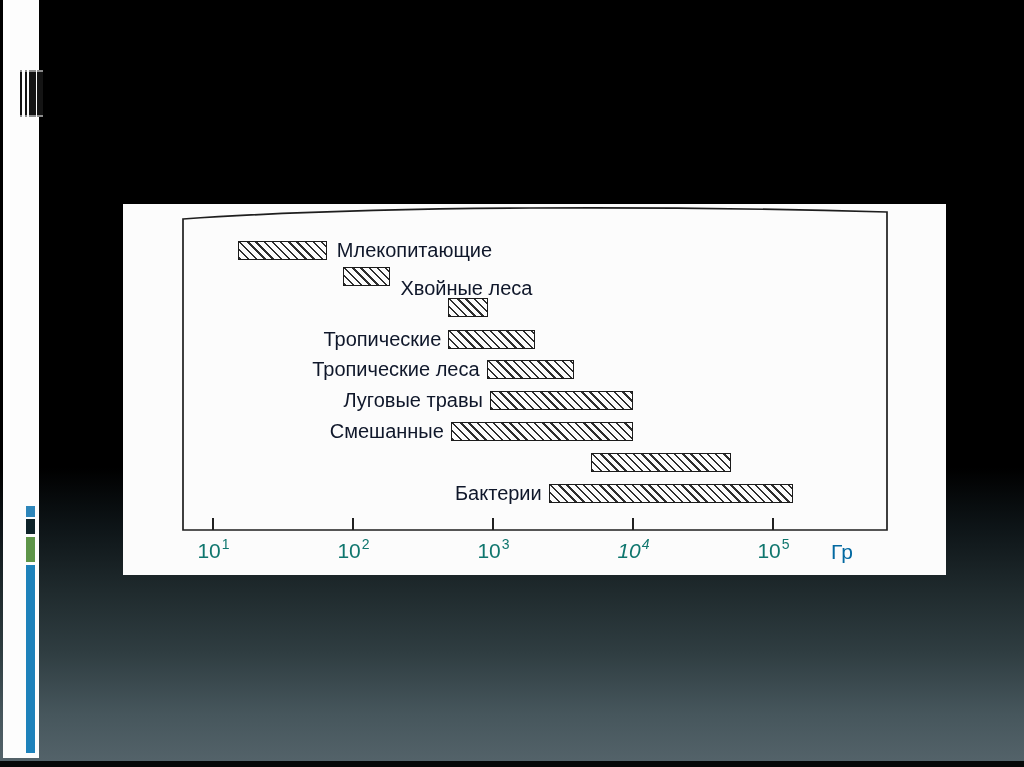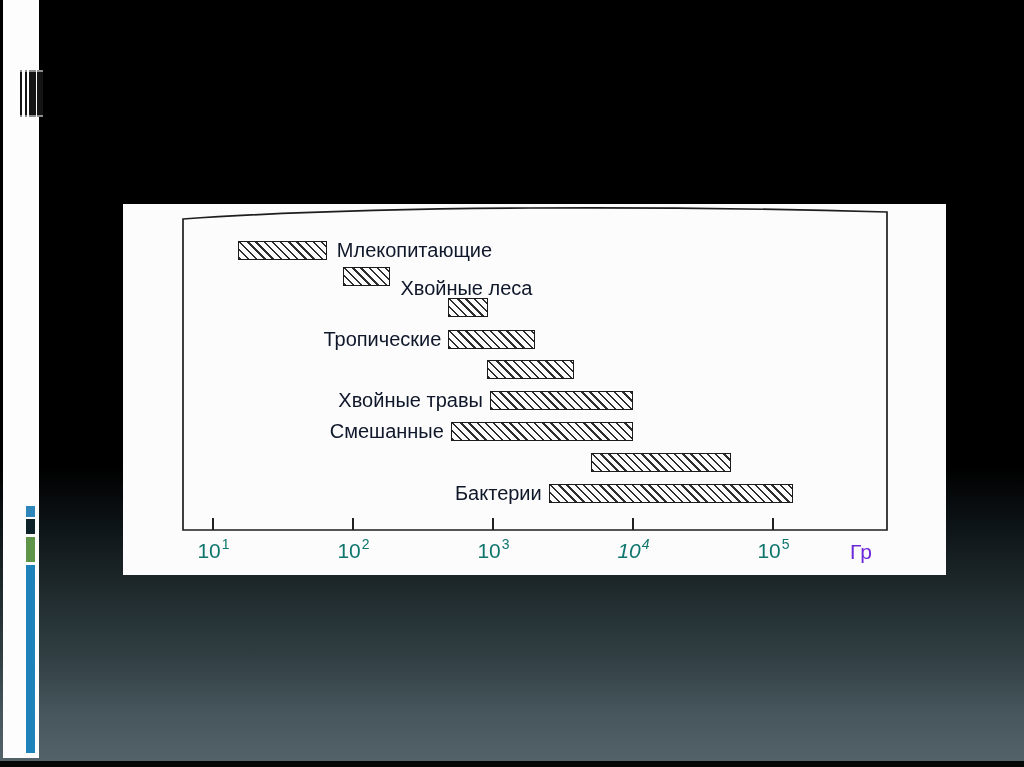--- a/index.html
+++ b/index.html
@@ -51,22 +51,22 @@
     position:absolute;height:20px;line-height:20px;
     font-size:20px;color:#0f172a;white-space:nowrap;
   }
   .tick{position:absolute;top:314px;width:2px;height:12px;background:#202020;}
   .tick-label{
     position:absolute;top:333px;width:60px;text-align:center;
     font-size:21px;color:#0f766e;
   }
   .tick-label sup{font-size:14px;position:relative;top:-1px;left:1px;}
   .unit-label{
-    position:absolute;top:336px;width:60px;text-align:center;
-    font-size:21px;color:#6d28d9;
+    position:absolute;top:336px;width:60px;
+    font-size:21px;color:#0369a1;
   }
   .bottom-band{
     position:absolute;left:0;top:761px;width:1024px;height:6px;
     background:#060808;
   }
 </style>
 </head>
 <body>
 
 <div class="slide">
@@ -90,22 +90,23 @@
     </svg>
 
   <div class="bar" style="left: 114.7px; width: 89.2px; top: 37px;"></div>
       <div class="bar-label" style="top: 36px; left: 213.808px;">Млекопитающие</div>
       <div class="bar" style="left: 220.1px; width: 47.3px; top: 63px;"></div>
       <div class="bar-label" style="top: 62px; left: 277.404px; margin-top: 12px;">Хвойные леса</div>
       <div class="bar" style="left: 325.4px; width: 39.6px; top: 94px;"></div>
       <div class="bar" style="left: 325.4px; width: 86.8px; top: 126px;"></div>
       <div class="bar-label" style="top: 125px; right: 504.626px; text-align: right;">Тропические</div>
       <div class="bar" style="left: 363.6px; width: 87.6px; top: 156px;"></div>
+      <div class="bar-label" style="top: 155px; right: 466.406px; text-align: right;">Тропические леса</div>
       <div class="bar" style="left: 366.9px; width: 143.1px; top: 187px;"></div>
-      <div class="bar-label" style="top: 186px; right: 463.119px; text-align: right;">Хвойные травы</div>
+      <div class="bar-label" style="top: 186px; right: 463.119px; text-align: right;">Луговые травы</div>
       <div class="bar" style="left: 327.9px; width: 182.1px; top: 218px;"></div>
       <div class="bar-label" style="top: 217px; right: 502.144px; text-align: right;">Смешанные</div>
       <div class="bar" style="left: 467.9px; width: 140px; top: 249px;"></div>
       <div class="bar" style="left: 425.7px; width: 244.7px; top: 280px;"></div>
       <div class="bar-label" style="top: 279px; right: 404.288px; text-align: left;">Бактерии</div>
       <div class="tick" style="left: 89px;"></div>
       <div class="tick-label" style="left: 60px;"><span>10</span><sup>1</sup></div>
       <div class="tick" style="left: 229px;"></div>
       <div class="tick-label" style="left: 200px;"><span>10</span><sup>2</sup></div>
       <div class="tick" style="left: 369px;"></div>

